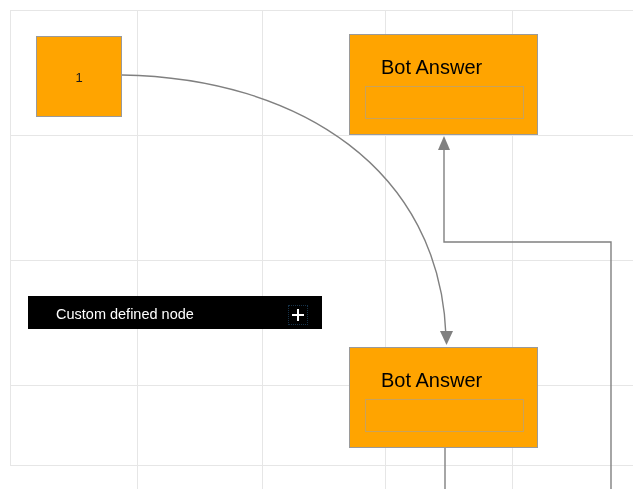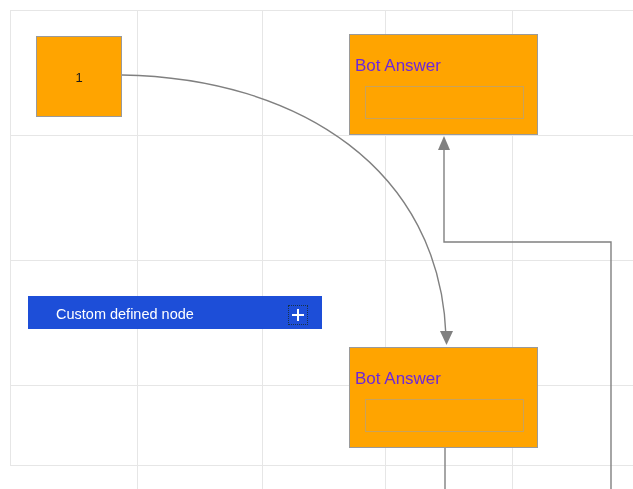--- a/index.html
+++ b/index.html
@@ -45,44 +45,44 @@
     top: 50%;
     transform: translateY(-50%);
     text-align: center;
     font-size: 13px;
     color: #1a1a1a;
     line-height: 1;
   }
 
   .node-title {
     position: absolute;
-    left: 5px;
+    left: 31px;
     top: 22px;
-    font-size: 17px;
-    color: #6d28d9;
+    font-size: 20px;
+    color: #000000;
     line-height: 1;
     white-space: nowrap;
   }
 
   .node-slot {
     position: absolute;
     left: 15px;
     right: 13px;
     top: 51px;
     height: 33px;
     box-sizing: border-box;
     border: 1px solid #c9a25a;
     background: transparent;
   }
 
   
   .palette-bar {
     position: absolute;
     box-sizing: border-box;
-    background: #1d4ed8;
+    background: #000000;
     display: flex;
     align-items: center;
     justify-content: space-between;
     padding: 4px 14px 0 28px;
   }
   .palette-label {
     font-size: 14.5px;
     color: #ffffff;
     line-height: 1;
     white-space: nowrap;

